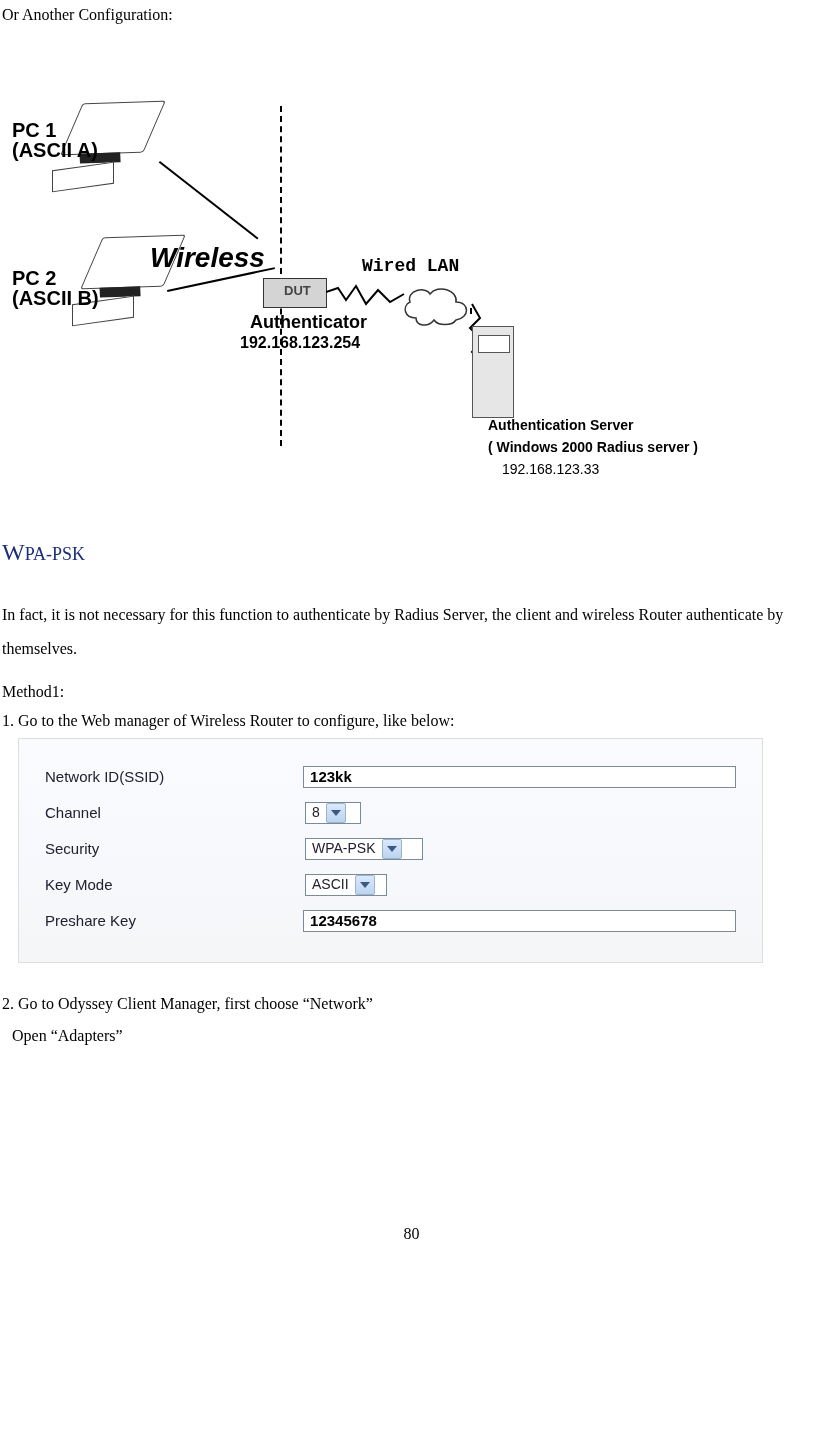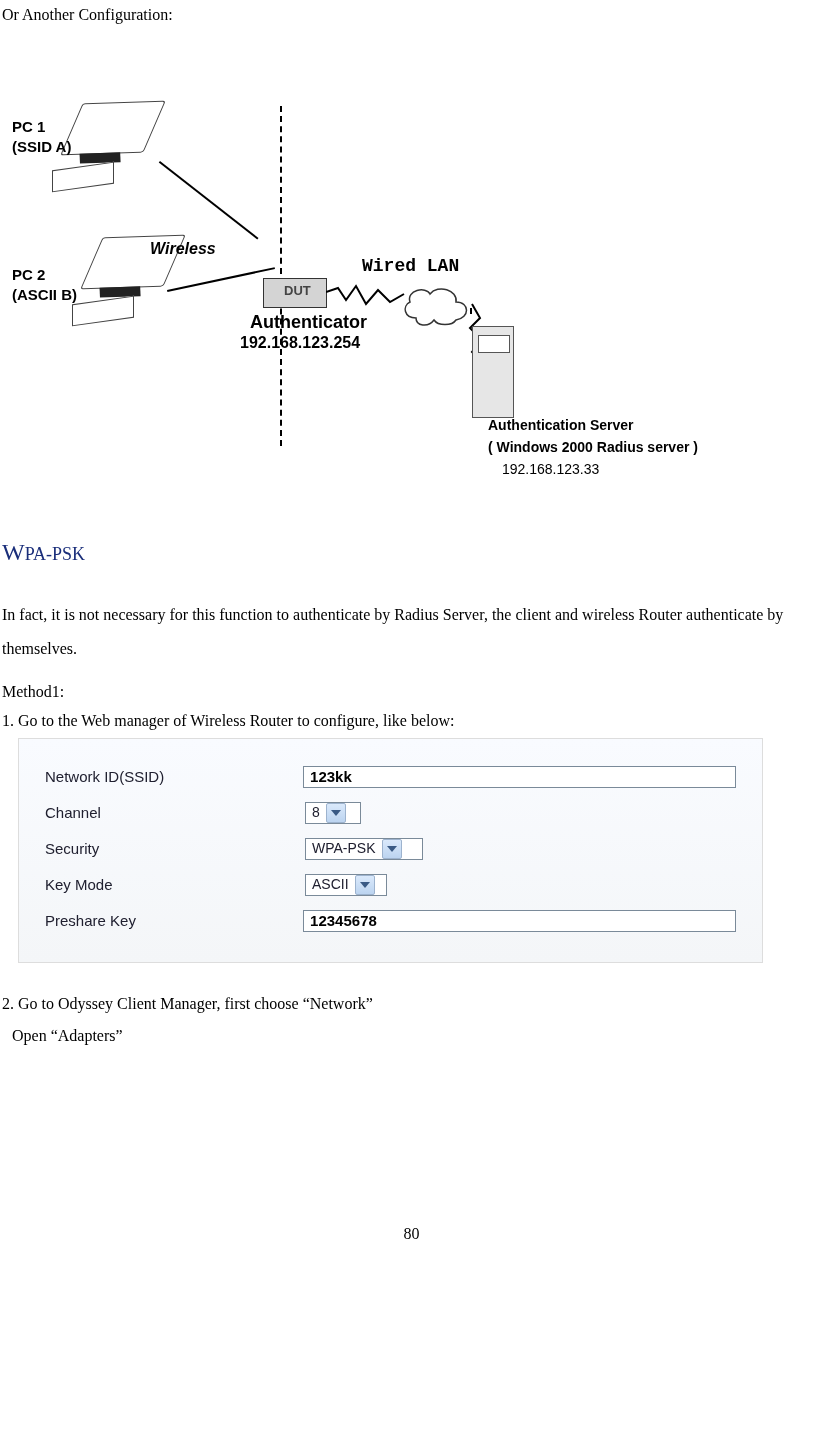--- a/index.html
+++ b/index.html
@@ -46,28 +46,28 @@
     width: 60px;
     height: 20px;
     background: #fff;
     border: 1px solid #444;
     transform: skewY(-8deg);
   }
   .pc-label {
     position: absolute;
     font-family: Arial, sans-serif;
     font-weight: bold;
-    font-size: 15px;
+    font-size: 20px;
   }
   .wireless-label {
     position: absolute;
     font-family: Arial, sans-serif;
     font-weight: bold;
     font-style: italic;
-    font-size: 16px;
+    font-size: 28px;
   }
   .dashed-vert {
     position: absolute;
     border-left: 2px dashed #000;
     height: 340px;
   }
   .dut-box {
     position: absolute;
     width: 62px;
     height: 28px;
@@ -242,21 +242,21 @@
 
 <div class="page">
 
   <div class="intro-text">Or Another Configuration:</div>
 
   <div class="diagram">
 
     <div class="monitor-shape" style="left:60px; top:16px;"></div>
     <div class="keyboard-shape" style="left:40px; top:80px;"></div>
     <div class="pc-label" style="left:0; top:30px;">PC 1</div>
-    <div class="pc-label" style="left:0; top:50px;">(SSID A)</div>
+    <div class="pc-label" style="left:0; top:50px;">(ASCII A)</div>
 
     <div class="monitor-shape" style="left:80px; top:150px;"></div>
     <div class="keyboard-shape" style="left:60px; top:214px;"></div>
     <div class="pc-label" style="left:0; top:178px;">PC 2</div>
     <div class="pc-label" style="left:0; top:198px;">(ASCII B)</div>
 
     <div class="wireless-label" style="left:138px; top:152px;">Wireless</div>
 
     <div class="diag-line" style="left:148px; top:75px; width:125px; transform:rotate(38deg);"></div>
     <div class="diag-line" style="left:155px; top:204px; width:110px; transform:rotate(-12deg);"></div>

